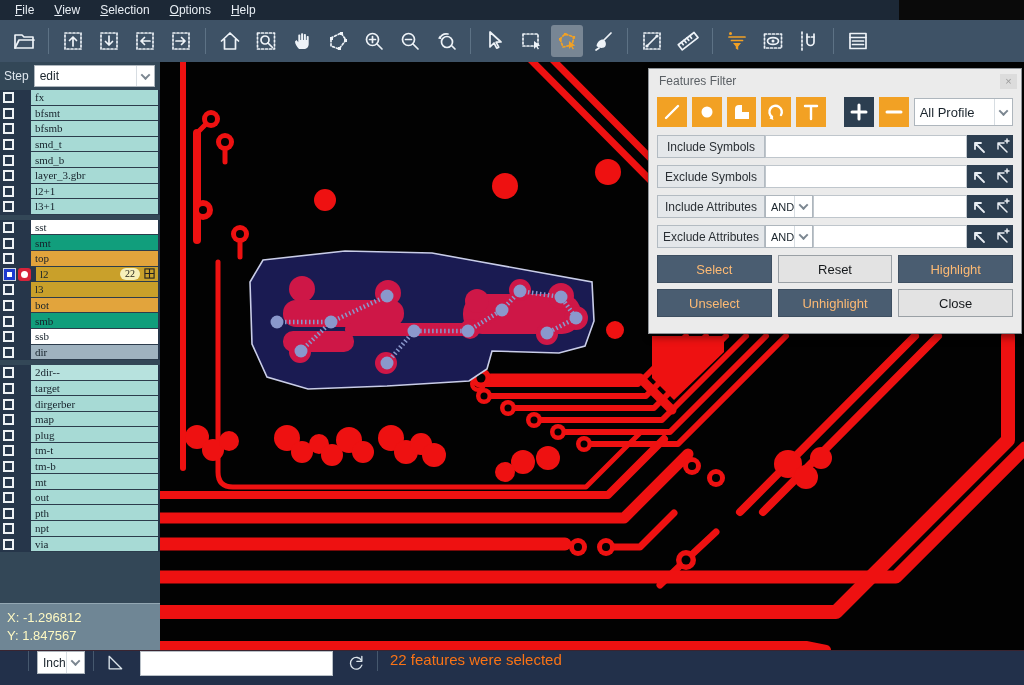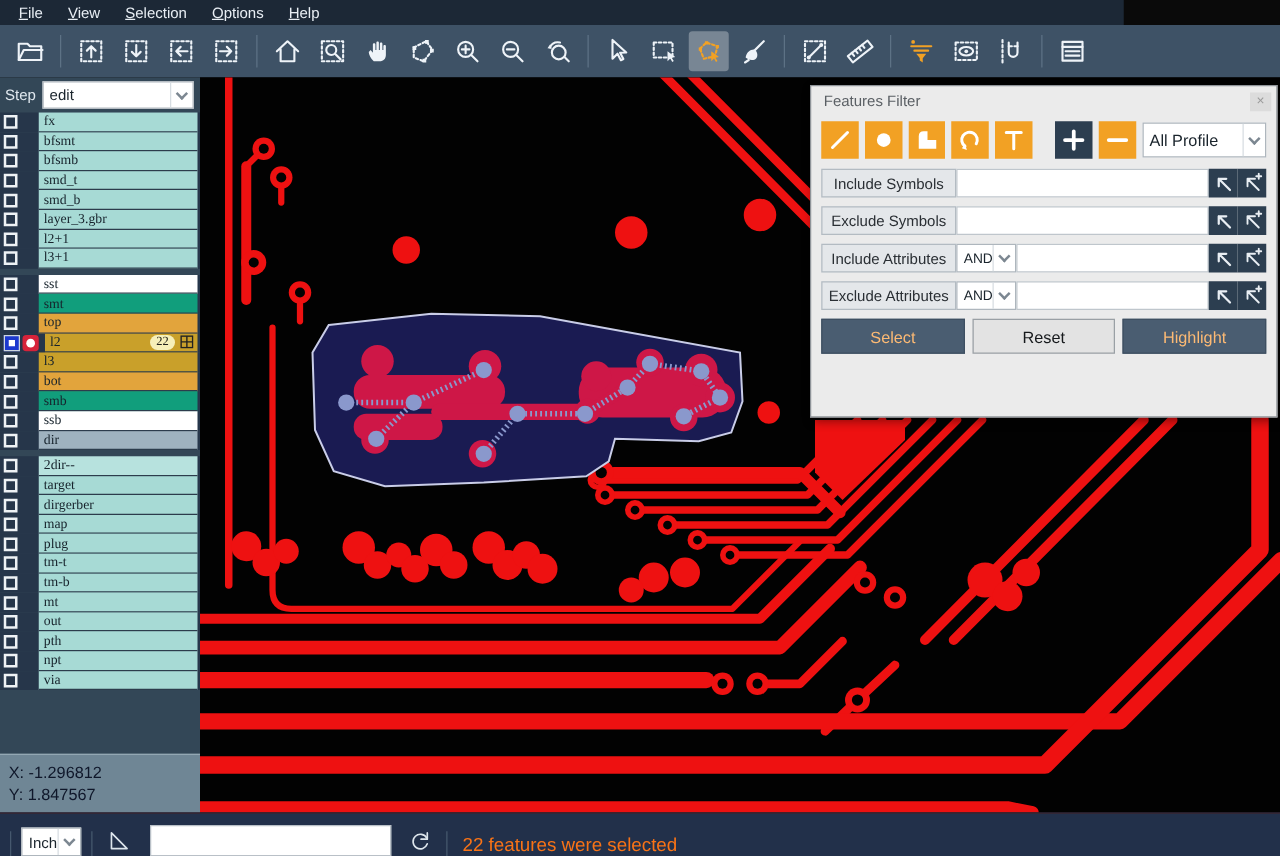--- a/index.html
+++ b/index.html
@@ -53,21 +53,21 @@
   .active-dot span { position:absolute; left:3px; top:3px; width:7px; height:7px;
     border-radius:50%; background:#fff; }
   .lab { flex:1; height:100%; margin-left:5px; margin-right:2px; display:flex;
     align-items:center; border-bottom:1px solid #2c3c4c; font-size:11px; color:#16222b;
     padding:0 3px 0 4px; }
   .lab-t { flex:1; }
   .badge { background:#f6efb9; color:#23221a; font-size:10px; border-radius:8px;
     padding:0 5px; line-height:12px; margin-right:4px; }
   .grid-ic { width:11px; height:11px; }
   .coords { position:absolute; left:0; bottom:0; width:160px; height:47px;
-    background:#6f8695; border-top:1px solid #93a7b3; color:#0f172a; font-size:13px;
+    background:#6f8695; border-top:1px solid #93a7b3; color:#fef9c3; font-size:13px;
     padding:5px 0 0 7px; line-height:18px; }
 
   
   .canvas { position:absolute; left:160px; top:62px; width:864px; height:588px;
     background:#000; }
   .canvas svg { display:block; }
 
   
   .dialog { position:absolute; left:648px; top:68px; width:374px; height:266px;
     background:#ebebeb; border:1px solid #8f9499; box-shadow:2px 3px 8px rgba(0,0,0,.45); }
@@ -95,22 +95,22 @@
     align-items:center; justify-content:center; flex:0 0 auto; }
   .abtn svg { width:17px; height:17px; stroke:#e9eef3; fill:none; stroke-width:1.8;
     stroke-linecap:round; stroke-linejoin:round; }
   .actions { display:flex; gap:6px; margin-bottom:6px; }
   .dbtn { flex:1; height:28px; font-size:13px; border:1px solid #3e4f61;
     background:#4a5d71; color:#fdba74; font-family:inherit; }
   .dbtn.lt { background:#e3e3e3; border:1px solid #9aa0a5; color:#16191c; }
 
   
   .statusbar { position:absolute; left:0; top:650px; width:1024px; height:35px;
-    background:#22304a; border-top:1px solid #3a2430; display:flex; align-items:flex-end;
-    padding-left:0; }
+    background:#22304a; border-top:1px solid #3a2430; display:flex; align-items:flex-start;
+    padding-left:20px; }
   .ssep { width:1px; height:20px; background:#46586e; margin:0 8px; flex:0 0 auto; }
   .unit { width:48px; height:23px; font-size:12px; flex:0 0 auto; }
   .sicon { width:26px; height:24px; display:flex; align-items:center; justify-content:center;
     flex:0 0 auto; }
   .sicon svg { width:20px; height:20px; stroke:#dde5ec; fill:none; stroke-width:1.6;
     stroke-linecap:round; stroke-linejoin:round; }
   .sinput { width:193px; height:25px; border:1px solid #b9c0c7; background:#fff;
     font-size:12px; padding:0 5px; margin:0 10px 0 12px; font-family:inherit; }
   .smsg { color:#f97316; font-size:15px; margin-left:4px; white-space:nowrap; }
 </style>
@@ -806,20 +806,25 @@
               <path d="M14 14 5 5M5 11V5h6M12 3h4M14 1v4" stroke-width="1.5"></path>
             </svg>
           </button>
       </div>
 
       <div class="actions">
         <button class="dbtn">Select</button>
         <button class="dbtn lt">Reset</button>
         <button class="dbtn">Highlight</button>
       </div>
+      <div class="actions">
+        <button class="dbtn">Unselect</button>
+        <button class="dbtn">Unhighlight</button>
+        <button class="dbtn lt">Close</button>
+      </div>
     </div>
   </div>
 
   <div class="statusbar">
     <div class="ssep"></div>
     <div class="combo unit">
       <span class="val">Inch</span>
       <span class="chbox">
           <span class="chev"></span>
         </span>

